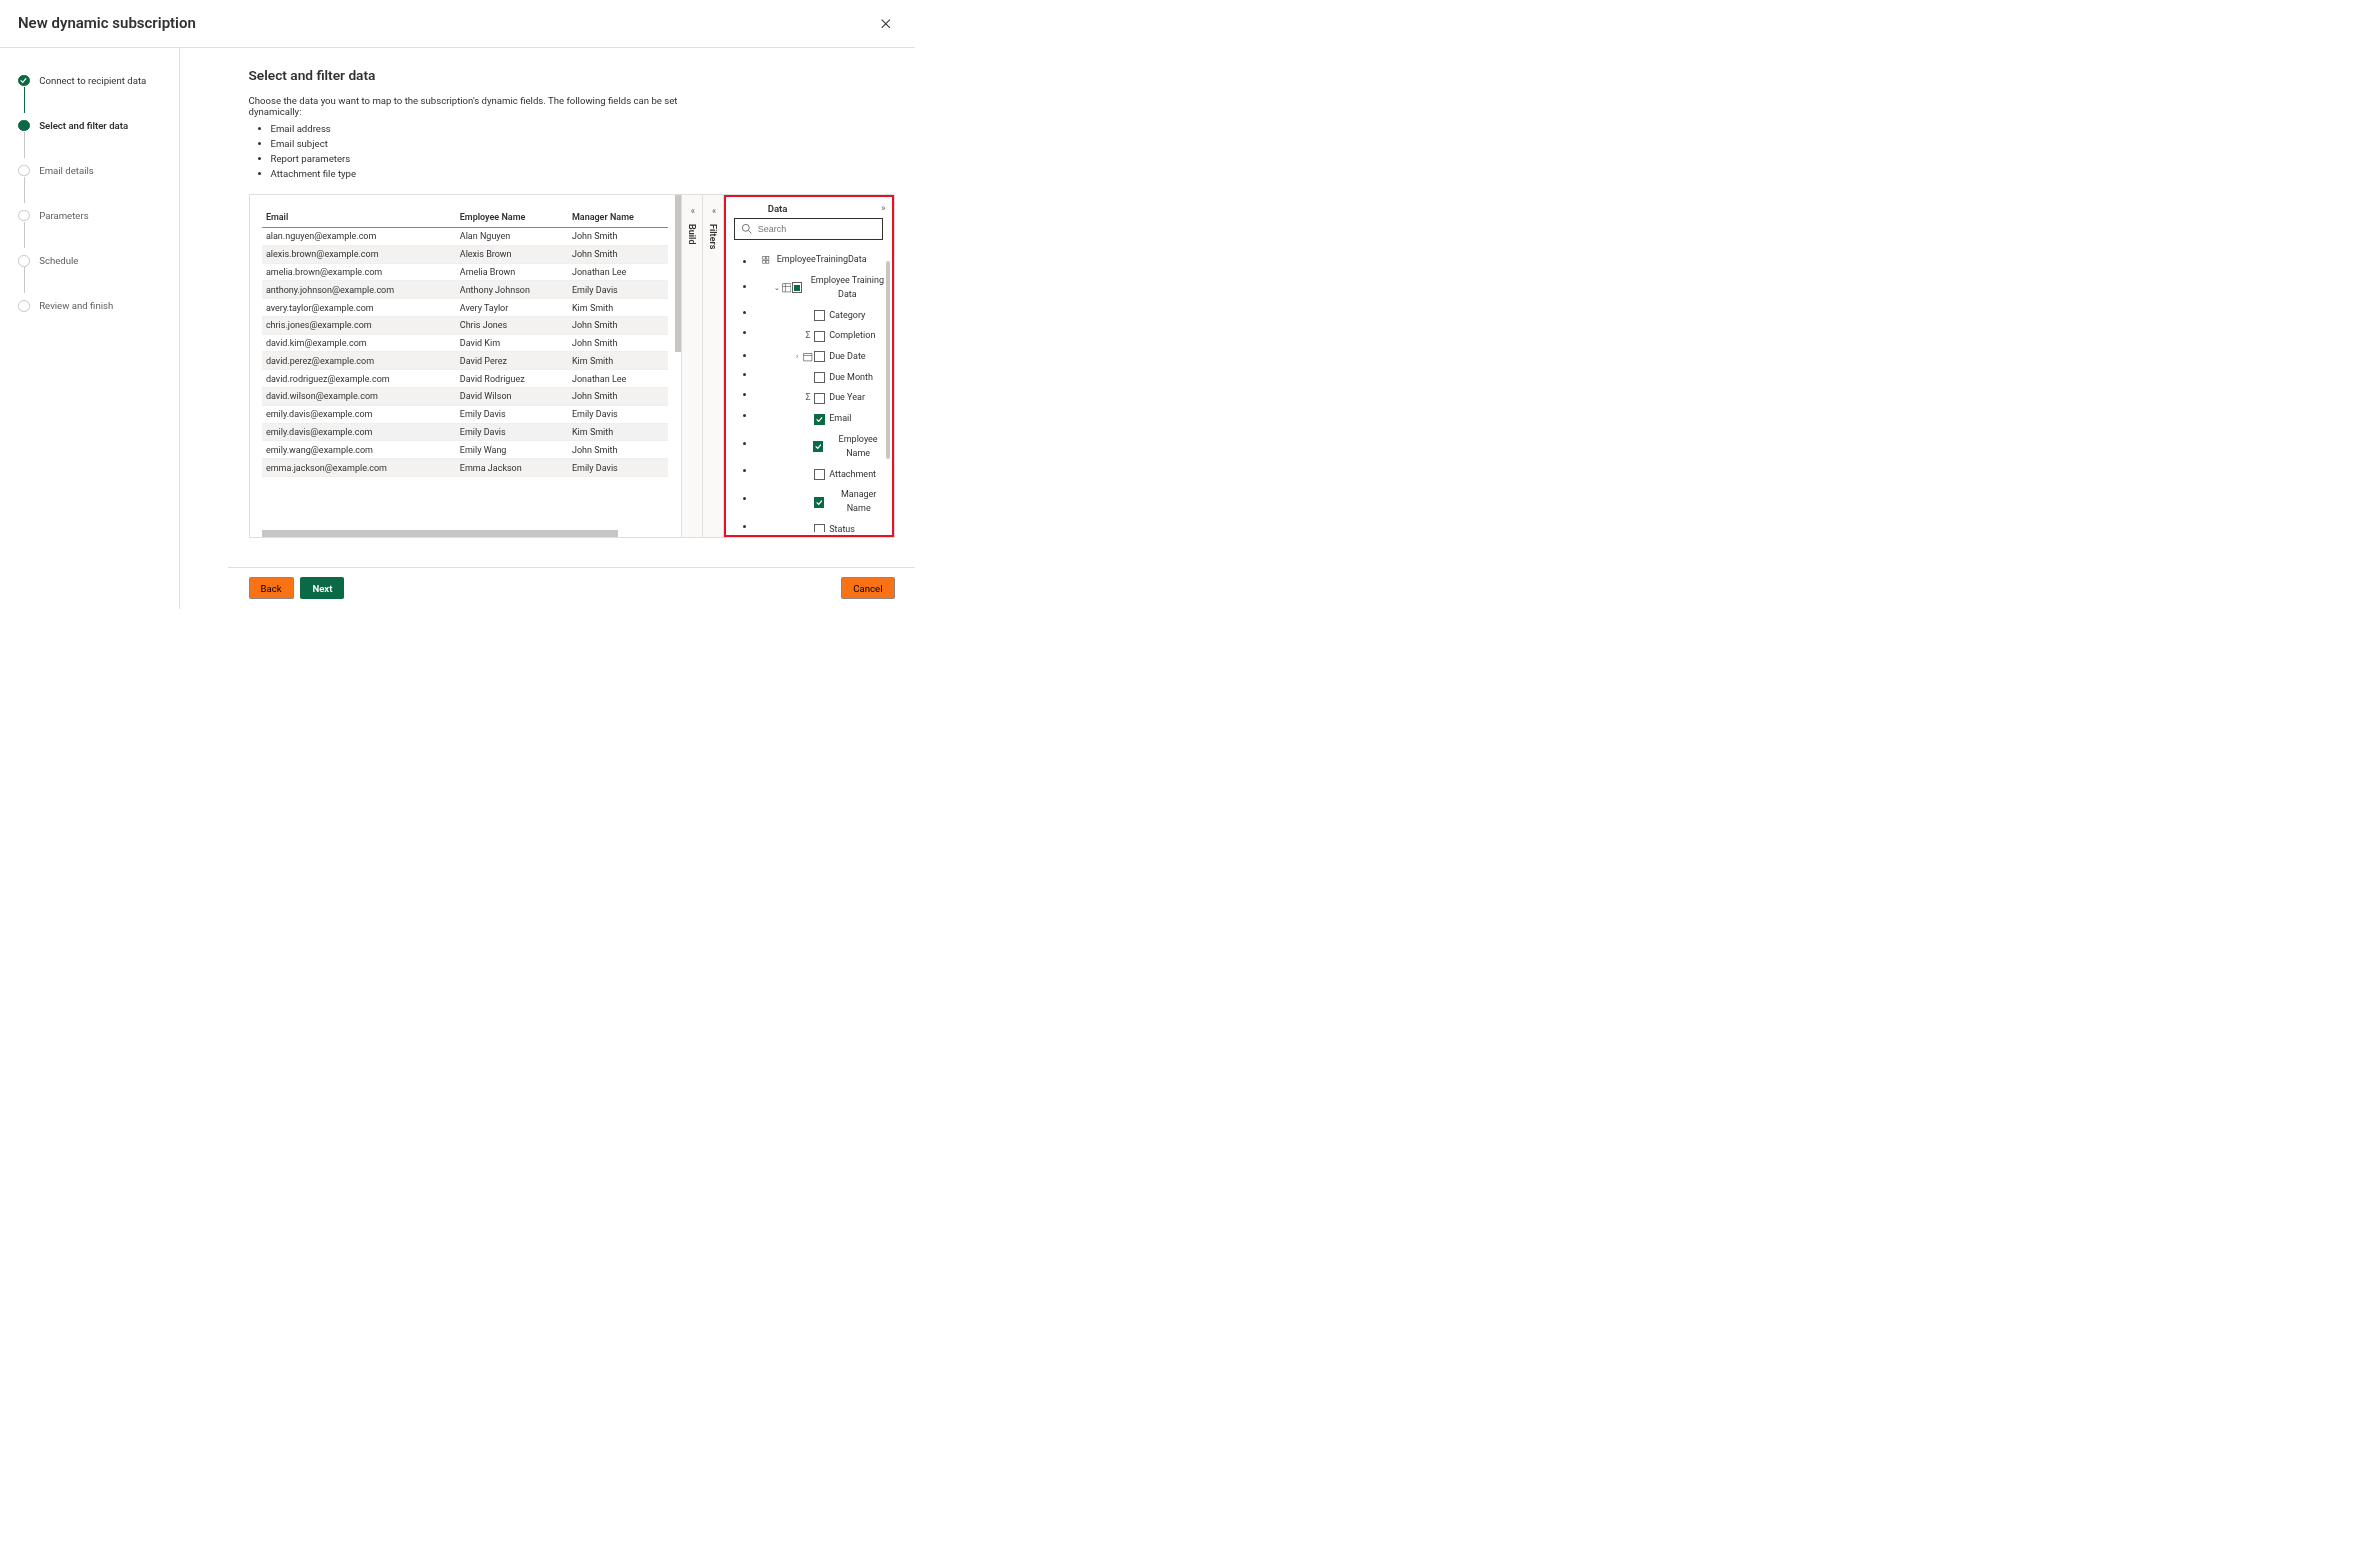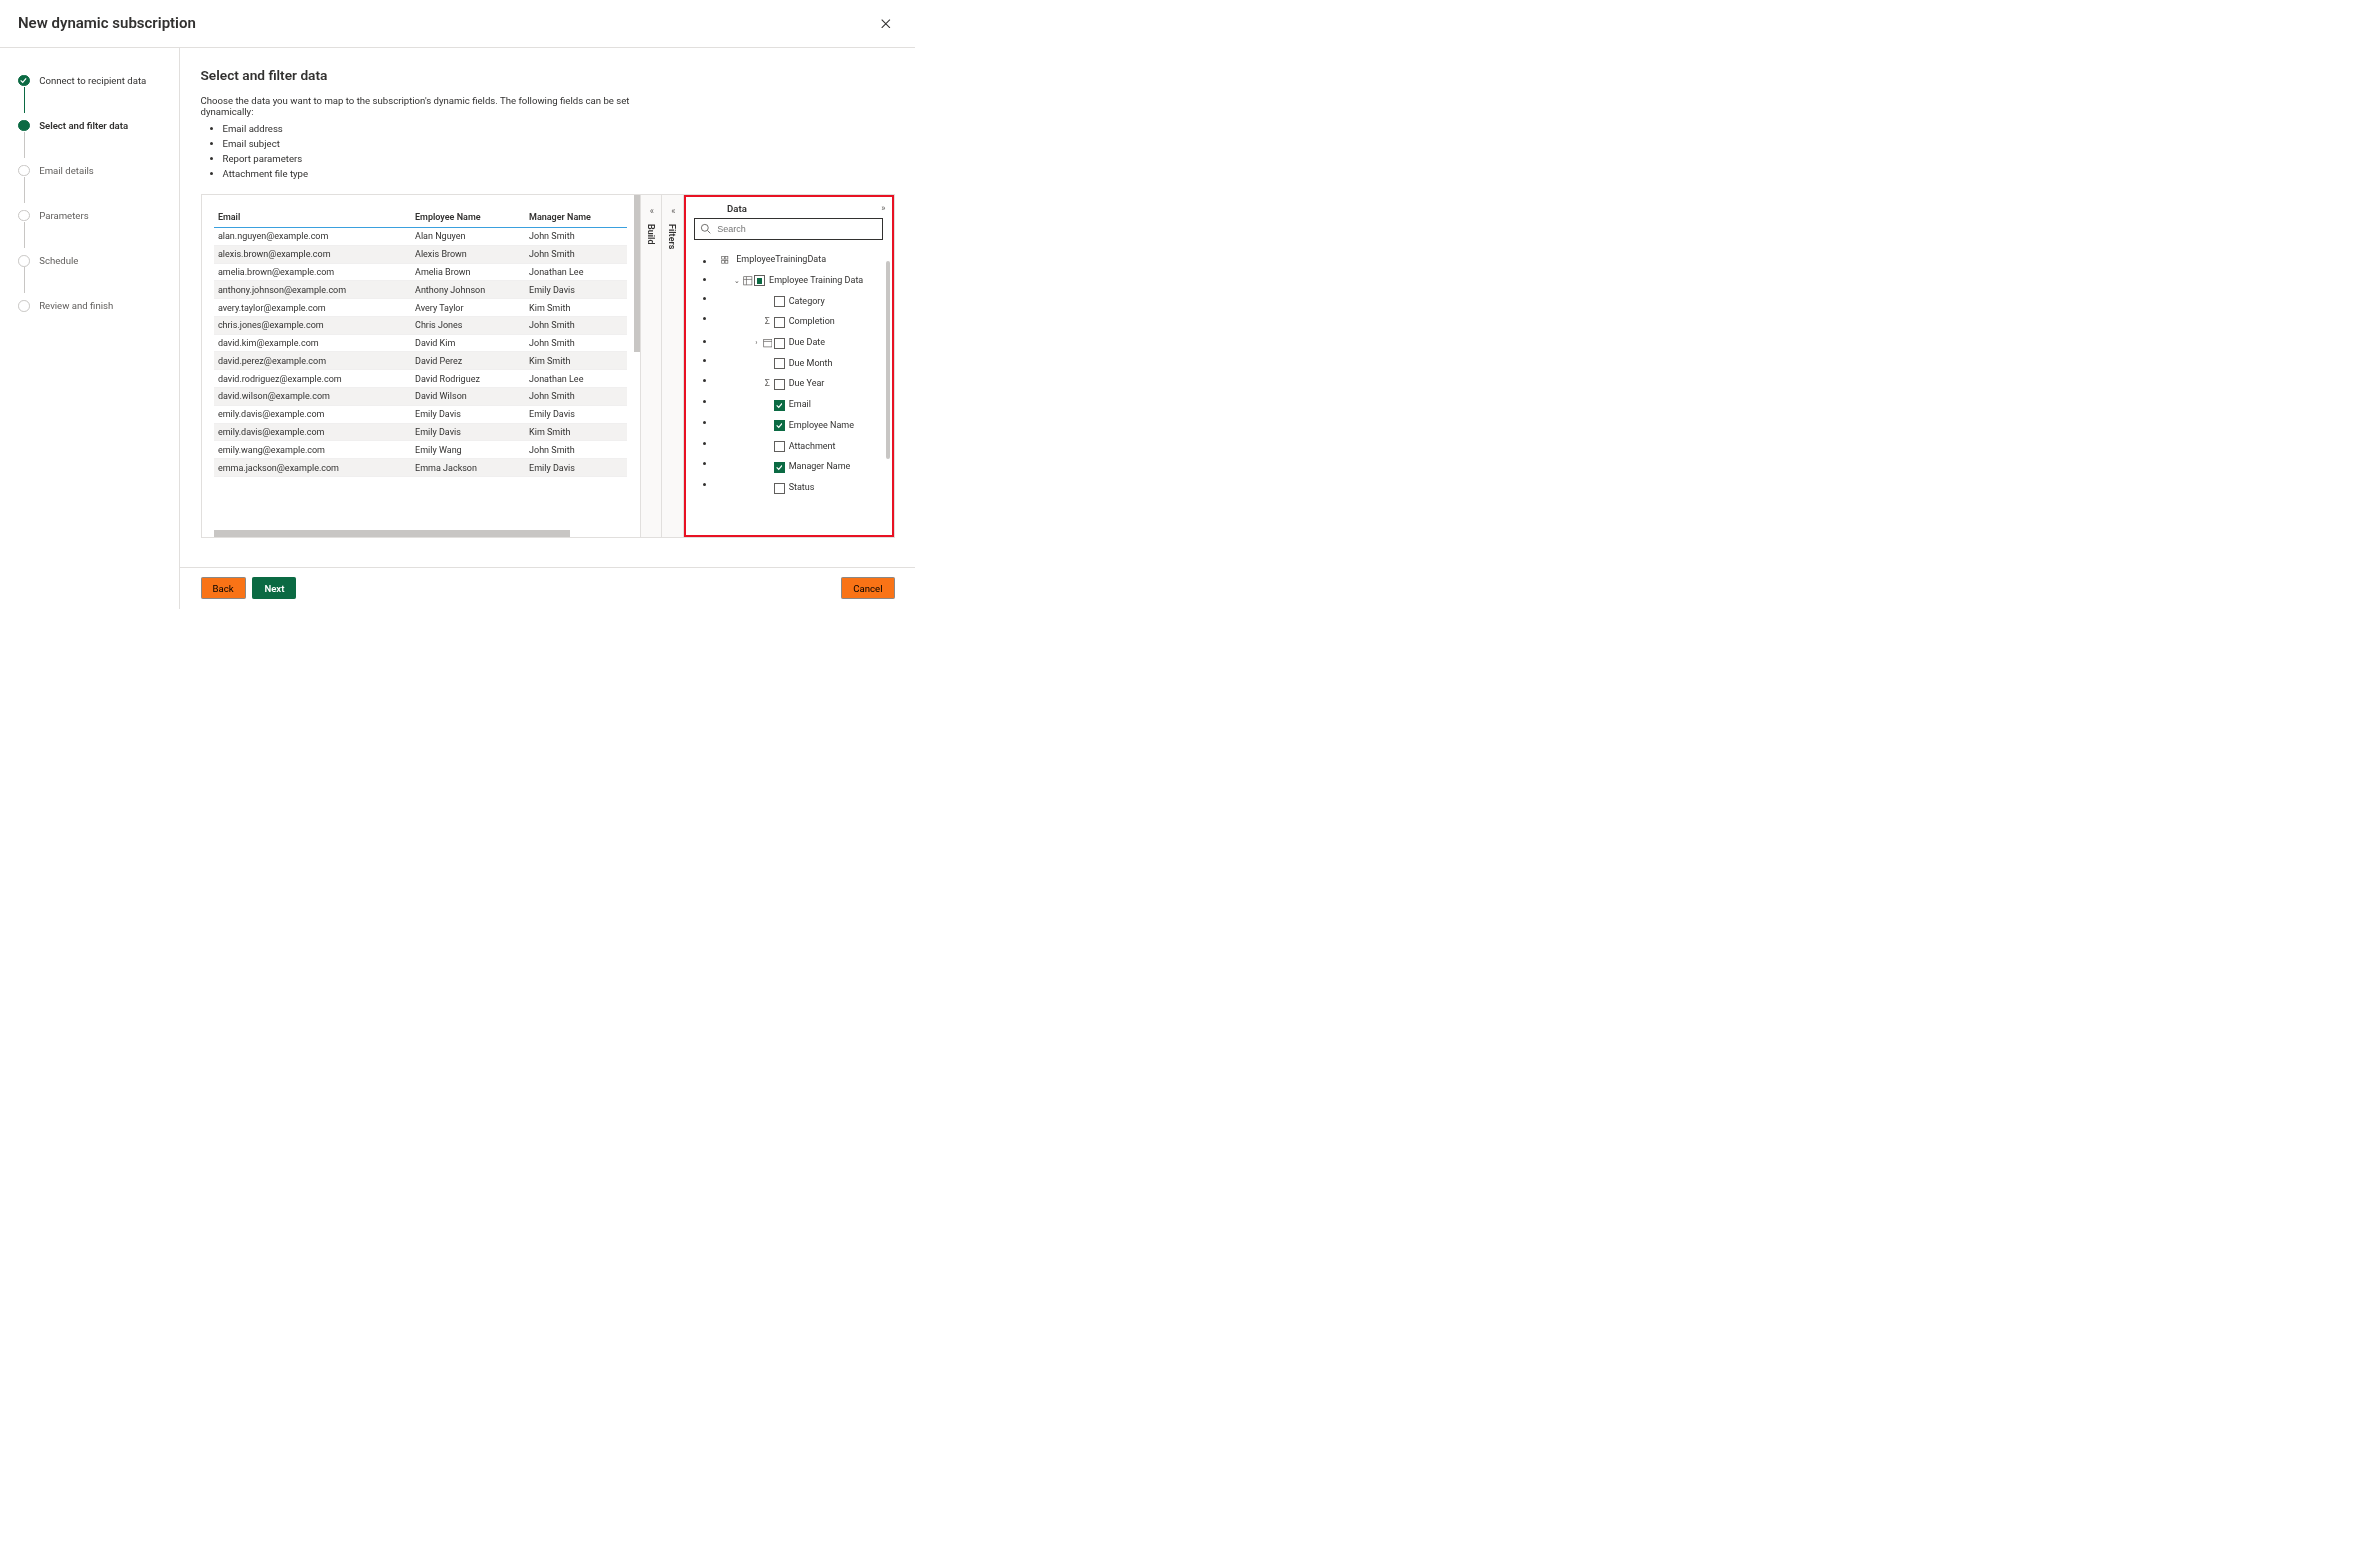--- a/index.html
+++ b/index.html
@@ -36,20 +36,21 @@
   height: 22px;
   display: flex;
   align-items: center;
   justify-content: center;
   cursor: pointer;
 }
 .dialog-body {
   flex: 1;
   display: flex;
   overflow: hidden;
+  gap: 48px;
 }
 .stepper {
   width: 180px;
   border-right: 0.7px solid #e1dfdd;
   padding: 20.5px 0 0 18px;
   box-sizing: border-box;
 }
 .step {
   display: flex;
   align-items: center;
@@ -252,20 +253,21 @@
 
 .tree-wrap {
   flex:1;
   overflow:hidden;
   position:relative;
   padding: 2.7px 2.7px 2.7px 8.2px;
 }
 .tree-scroll {
   overflow:hidden;
   height:100%;
+  text-align:center;
 }
 .tree-thumb {
   position:absolute;
   right:1.4px;
   top:15px;
   width:4.1px;
   height:198px;
   background:#c8c6c4;
   border-radius:2.1px;
 }

